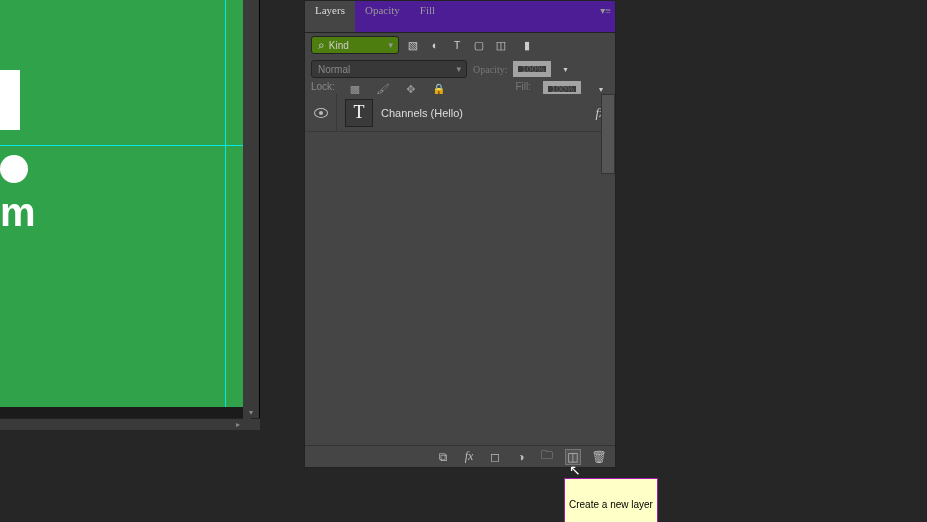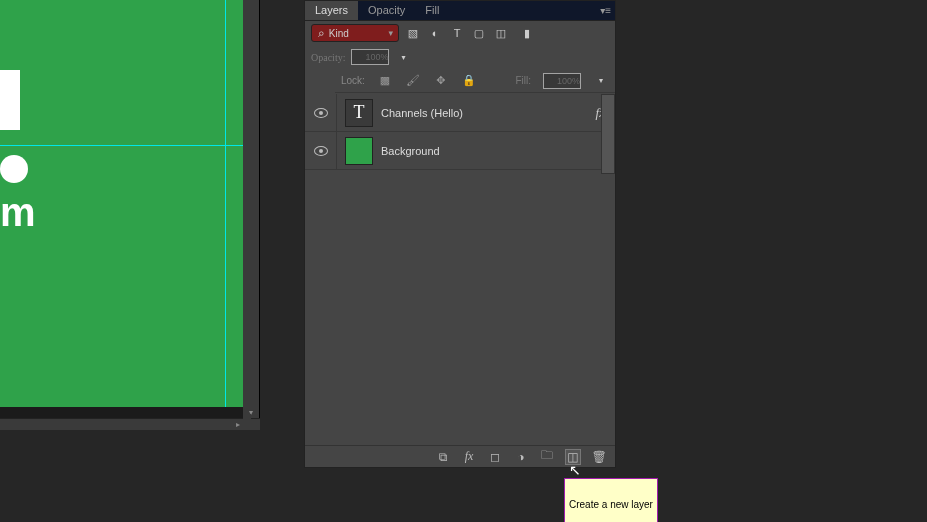--- a/index.html
+++ b/index.html
@@ -127,25 +127,26 @@
     .panel {
       position: absolute;
       left: 304px;
       top: 0;
       width: 312px;
       height: 468px;
       background: #454545;
       border: 1px solid #222;
     }
     .panel-tabs {
-      height: 20px;
-      background: #0f172a;
+      height: 32px;
+      background: #4c1d95;
       display: flex;
       border-bottom: 1px solid #222;
       position: relative;
+      font-family: Liberation Serif, serif;
     }
     .panel-tab {
       padding: 3px 10px;
       font-size: 11px;
       color: #999;
       cursor: pointer;
     }
     .panel-tab.active {
       background: #454545;
       color: #ddd;
@@ -159,21 +160,21 @@
       cursor: pointer;
     }
     .filter-row {
       height: 24px;
       display: flex;
       align-items: center;
       padding: 0 6px;
       gap: 6px;
     }
     .kind-dropdown {
-      background: #7f1d1d;
+      background: #4d7c0f;
       border: 1px solid #222;
       border-radius: 3px;
       height: 18px;
       width: 88px;
       display: flex;
       align-items: center;
       padding: 0 6px;
       font-size: 10px;
       color: #ccc;
       position: relative;
@@ -226,37 +227,36 @@
       right: 5px;
       font-size: 9px;
     }
     .opacity-label {
       font-size: 10px;
       color: #777;
       font-family: Liberation Serif, serif;
     }
     .pct-box {
       background: #383838;
-      border: 1px solid #a3a3a3;
+      border: 5px solid #a3a3a3;
       width: 38px;
       height: 16px;
       font-size: 9px;
       color: #666;
       display: flex;
       align-items: center;
-      padding: 0 13px;
+      padding: 0 3px;
     }
     .lock-row {
       height: 24px;
       display: flex;
-      align-items: center;
+      align-items: flex-start;
       padding: 0 6px;
       gap: 12px;
       border-bottom: 1px solid #383838;
-      margin-left: 30px;
     }
     .lock-label {
       font-size: 10px;
       color: #888;
     }
     .lock-icon {
       width: 16px;
       height: 16px;
       display: flex;
       align-items: center;
@@ -431,20 +431,23 @@
     </div>
     <div class="filter-icon">▧</div>
     <div class="filter-icon">◐</div>
     <div class="filter-icon">T</div>
     <div class="filter-icon">▢</div>
     <div class="filter-icon">◫</div>
     <div class="filter-icon" style="margin-left:4px;">▮</div>
   </div>
 
   <div class="blend-row">
+    <div class="blend-dropdown">
+      <span>Normal</span>
+    </div>
     <span class="opacity-label">Opacity:</span>
     <div class="pct-box">100%</div>
     <div class="filter-icon" style="font-size:8px;">▾</div>
   </div>
 
   <div class="lock-row">
     <span class="lock-label">Lock:</span>
     <div class="lock-icon">▩</div>
     <div class="lock-icon">🖌</div>
     <div class="lock-icon">✥</div>
@@ -456,27 +459,20 @@
 
   <div class="layers-list">
     <div class="layer-row">
       <div class="layer-vis">
         <div class="eye-icon"></div>
       </div>
       <div class="layer-thumb thumb-text">T</div>
       <span class="layer-name">Channels (Hello)</span>
       <span class="layer-fx">fx</span>
     </div>
-    <div class="layer-row">
-      <div class="layer-vis">
-        <div class="eye-icon"></div>
-      </div>
-      <div class="layer-thumb thumb-bg"></div>
-      <span class="layer-name">Background</span>
-    </div>
   </div>
 
   <div class="layers-scrollbar"></div>
 
   <div class="panel-footer">
     <div class="footer-icon">⧉</div>
     <div class="footer-icon" style="font-style:italic;font-family:Georgia;">fx</div>
     <div class="footer-icon">◻</div>
     <div class="footer-icon">◑</div>
     <div class="footer-icon">🗀</div>

